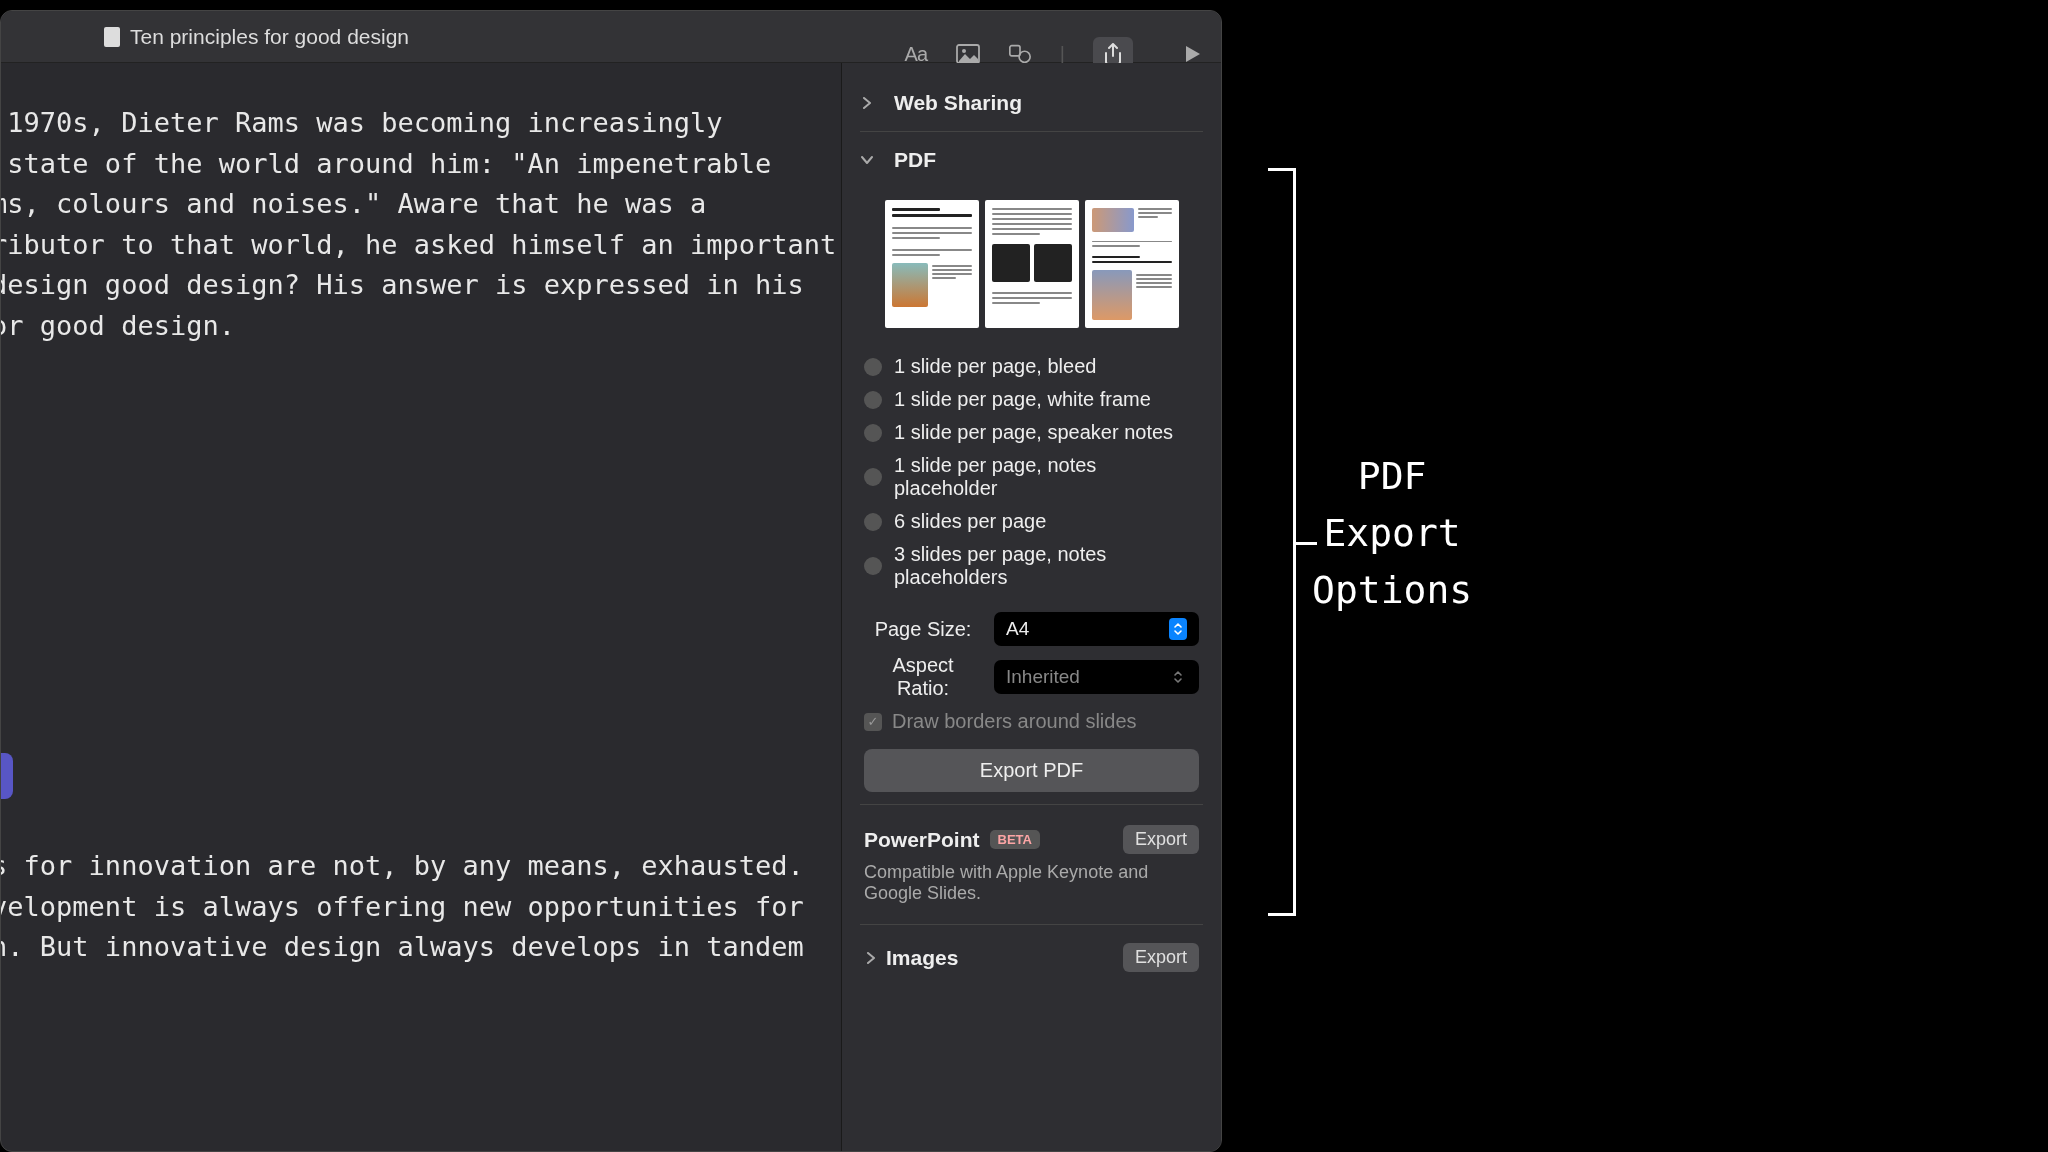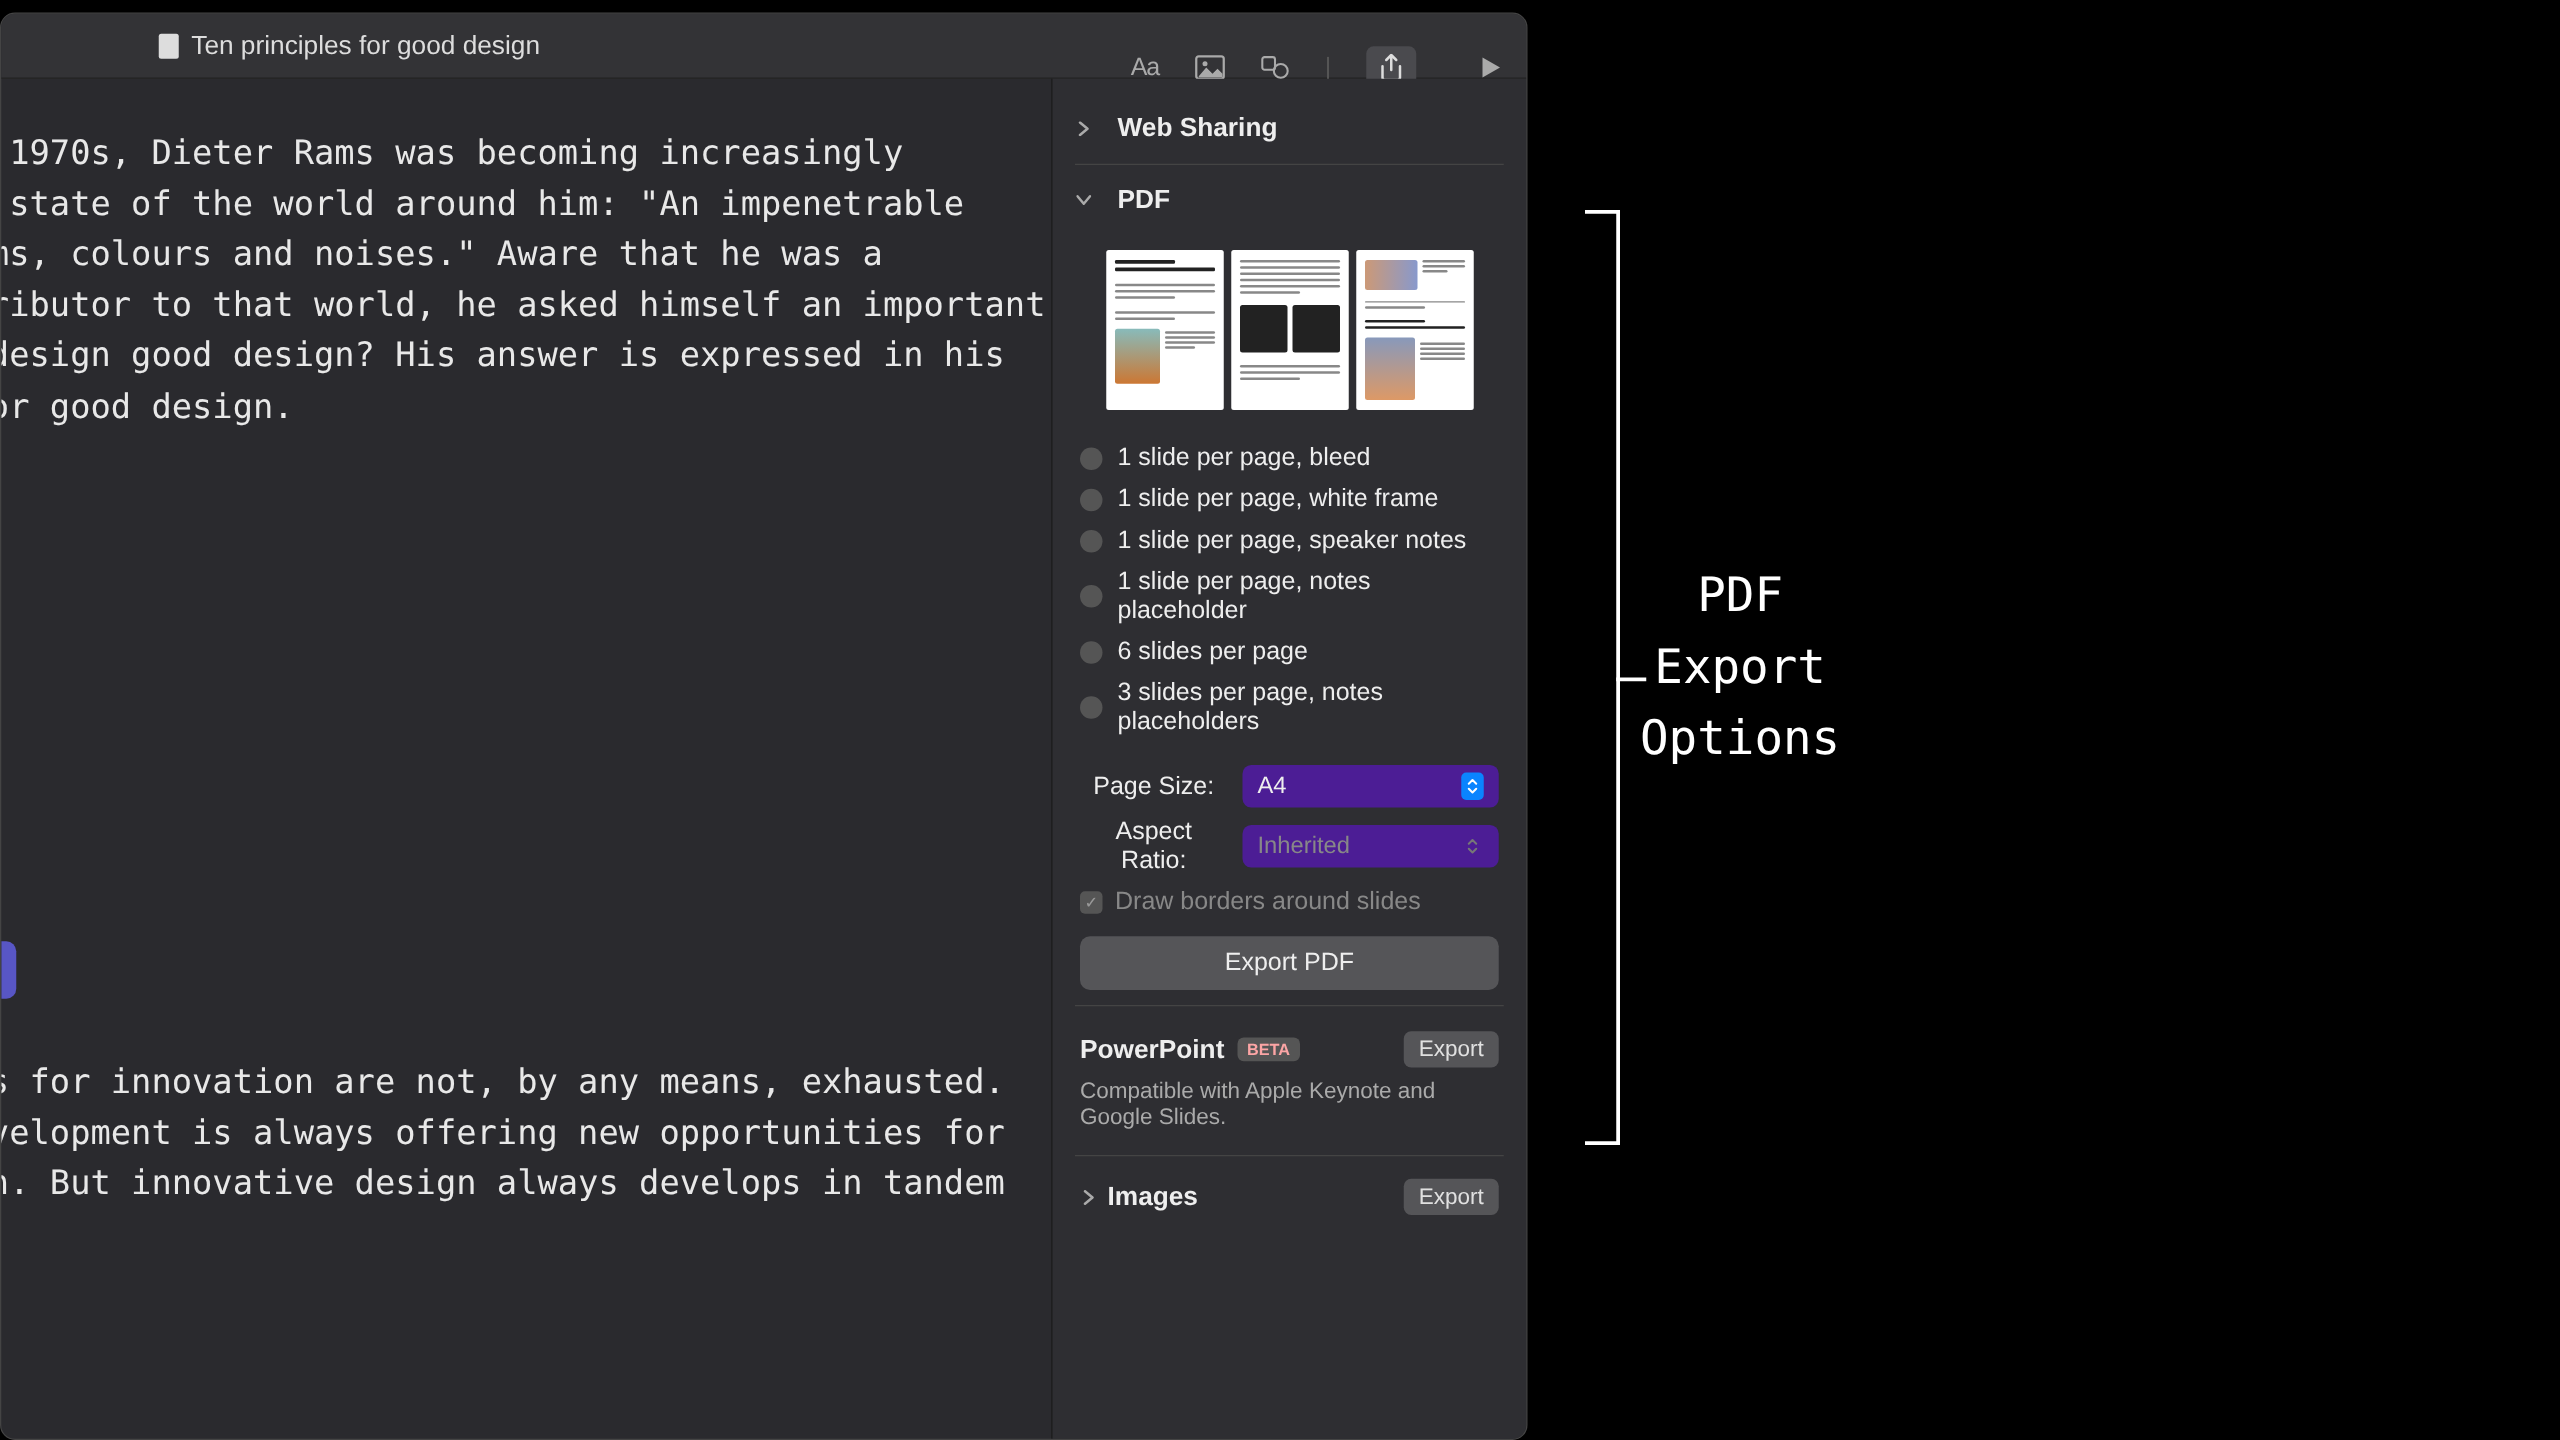--- a/index.html
+++ b/index.html
@@ -28,21 +28,21 @@
     background: #333336;
     display: flex;
     align-items: center;
     padding: 0 16px;
     border-bottom: 1px solid #222;
   }
   .titlebar-left {
     display: flex;
     align-items: center;
     gap: 10px;
-    margin-left: 110px;
+    margin-left: 87px;
     justify-content: center;
   }
   .doc-icon {
     width: 16px;
     height: 20px;
     background: #ddd;
     border-radius: 2px;
     position: relative;
   }
   .doc-title {
@@ -188,21 +188,21 @@
   .form-row {
     display: flex;
     align-items: center;
     margin: 8px 4px;
     gap: 12px;
     text-align: center;
   }
   .form-label { font-size: 20px; color: #eee; width: 118px; }
   .select {
     flex: 1;
-    background: #4c1d95;
+    background: #000000;
     border-radius: 7px;
     padding: 6px 12px;
     font-size: 19px;
     color: #eee;
     display: flex;
     align-items: center;
     justify-content: space-between;
     cursor: pointer;
     height: 34px;
   }

